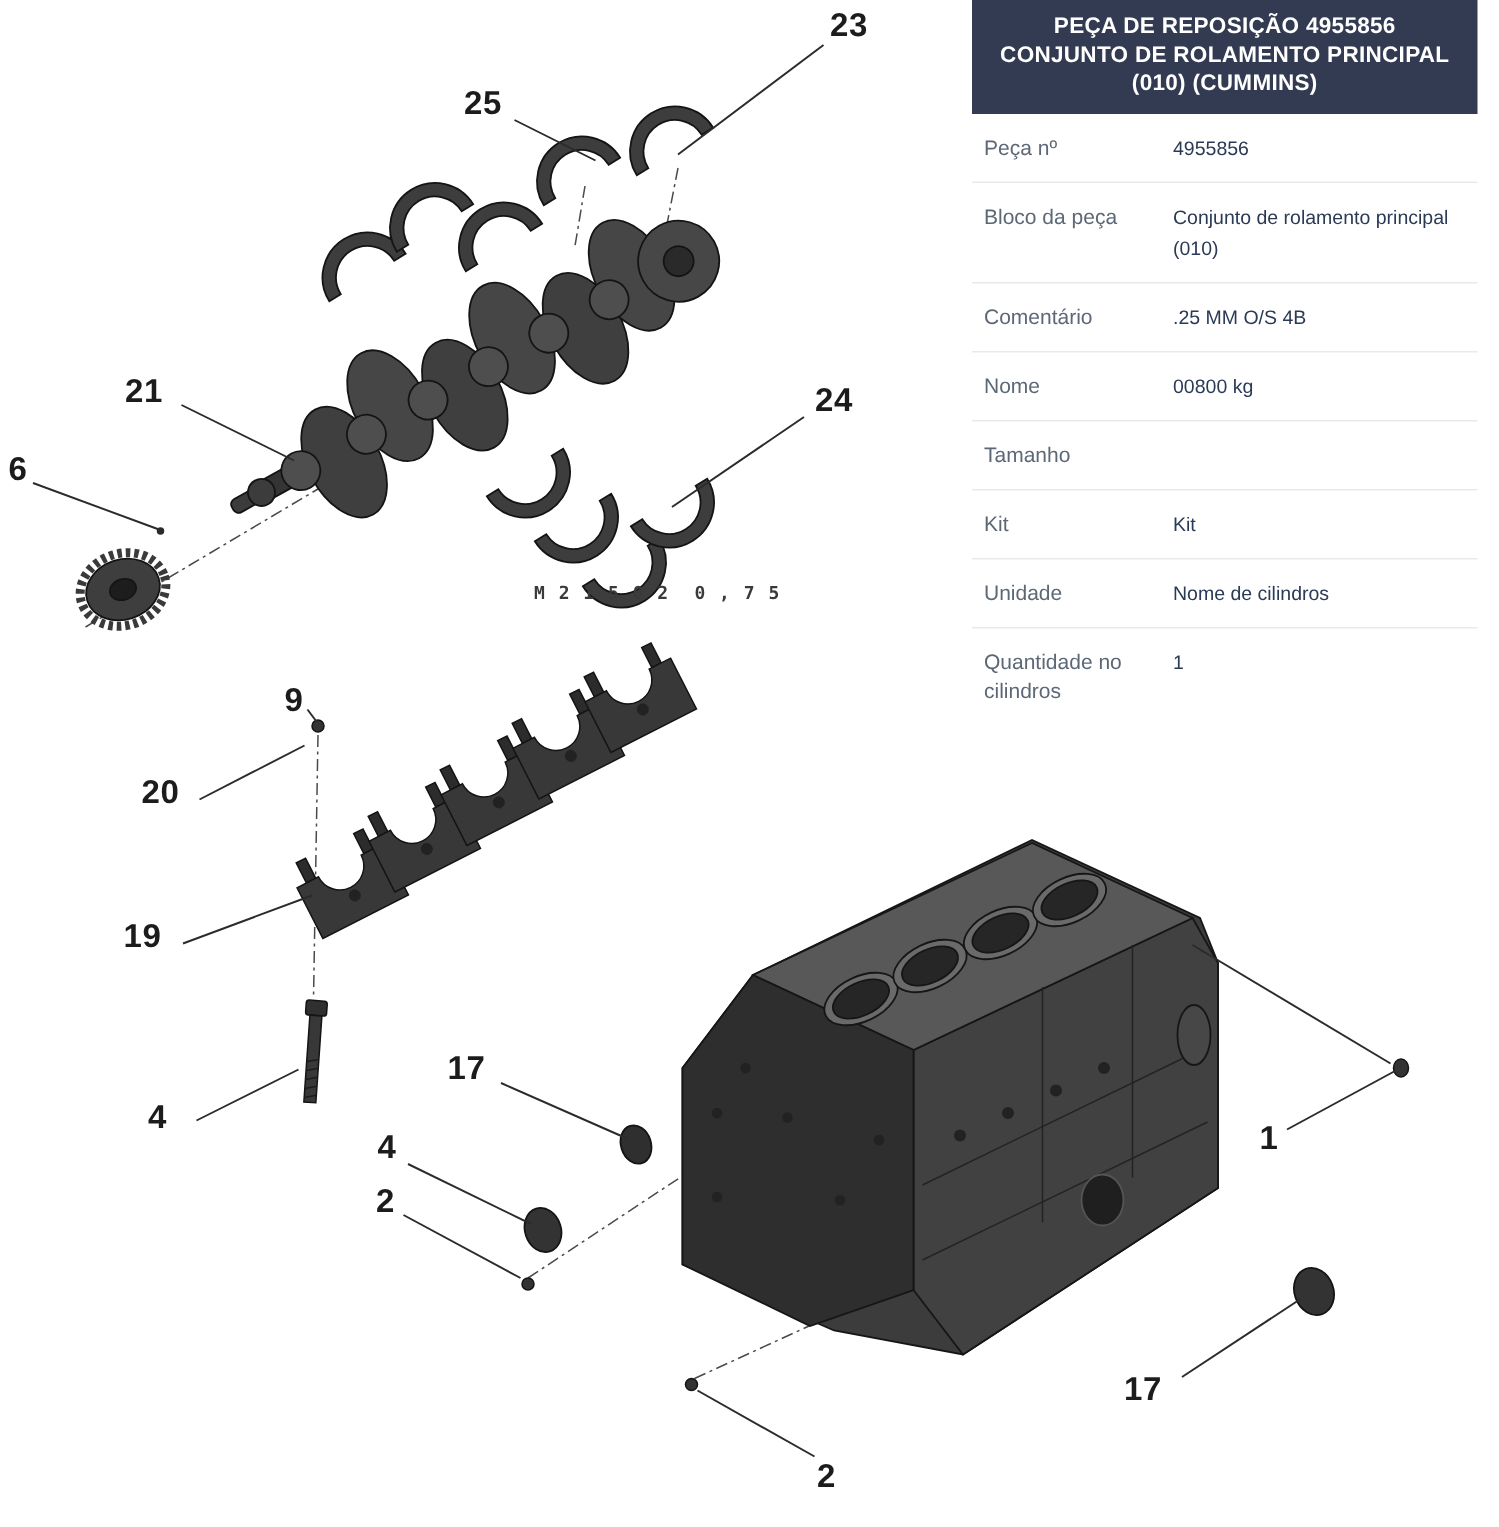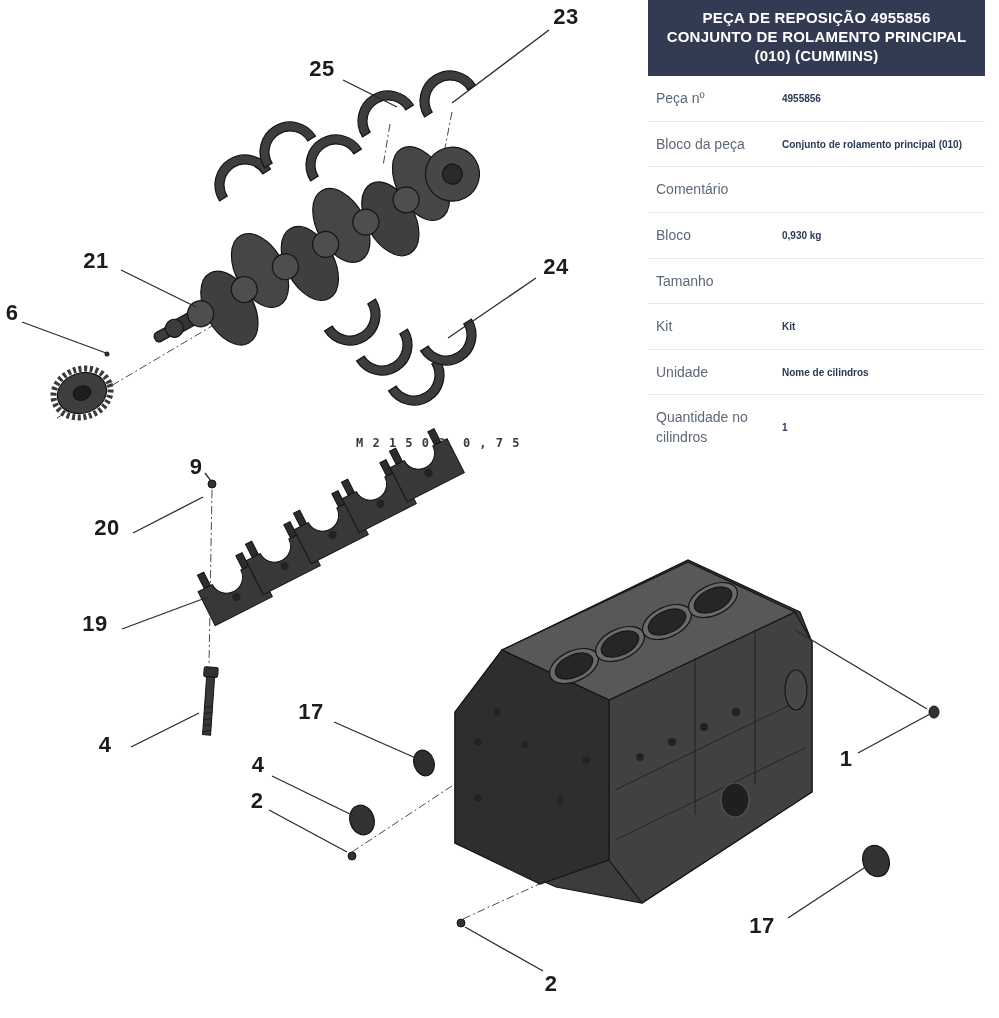--- a/index.html
+++ b/index.html
@@ -32,21 +32,20 @@
   .stamp {
     position: absolute;
     left: 356px;
     top: 388px;
     font-family: "DejaVu Sans Mono", monospace;
     font-size: 12px;
     font-weight: 600;
     color: #3a3a3a;
     white-space: pre;
     letter-spacing: 1px;
-    margin-top: 48px;
   }
 
   
   .panel {
     position: absolute;
     left: 648px;
     top: 0;
     width: 337px;
     background: #ffffff;
   }
@@ -56,38 +55,38 @@
     text-align: center;
     padding: 9px 14px 11px;
     font-weight: 700;
     font-size: 15px;
     line-height: 1.25;
     letter-spacing: 0.2px;
   }
   .spec-rows { width: 100%; }
   .spec-row {
     display: flex;
-    align-items: center;
+    align-items: flex-start;
     padding: 13px 4px 12px 8px;
     border-bottom: 1px solid #e7e9ec;
   }
   .spec-row:last-child { border-bottom: none; }
   .spec-label {
     flex: 0 0 126px;
     width: 126px;
     color: var(--label-text, #5d6877);
     font-size: 14px;
     line-height: 1.4;
     padding-right: 8px;
   }
   .spec-value {
     flex: 1;
     color: var(--value-text, #2b3a55);
-    font-size: 10px;
-    font-weight: 700;
+    font-size: 13px;
+    font-weight: 400;
     line-height: 1.55;
   }
 </style>
 </head>
 <body>
 
 <div class="page">
 
   <svg class="diagram-svg" width="999" height="1018" viewBox="0 0 999 1018">
     <defs>
@@ -273,24 +272,25 @@
       <div class="spec-row">
         <div class="spec-label">Peça nº</div>
         <div class="spec-value">4955856</div>
       </div>
       <div class="spec-row">
         <div class="spec-label">Bloco da peça</div>
         <div class="spec-value">Conjunto de rolamento principal (010)</div>
       </div>
       <div class="spec-row">
         <div class="spec-label">Comentário</div>
-      </div>
-      <div class="spec-row">
-        <div class="spec-label">Bloco</div>
-        <div class="spec-value">0,930 kg</div>
+        <div class="spec-value">.25 MM O/S 4B</div>
+      </div>
+      <div class="spec-row">
+        <div class="spec-label">Nome</div>
+        <div class="spec-value">00800 kg</div>
       </div>
       <div class="spec-row">
         <div class="spec-label">Tamanho</div>
       </div>
       <div class="spec-row">
         <div class="spec-label">Kit</div>
         <div class="spec-value">Kit</div>
       </div>
       <div class="spec-row">
         <div class="spec-label">Unidade</div>

